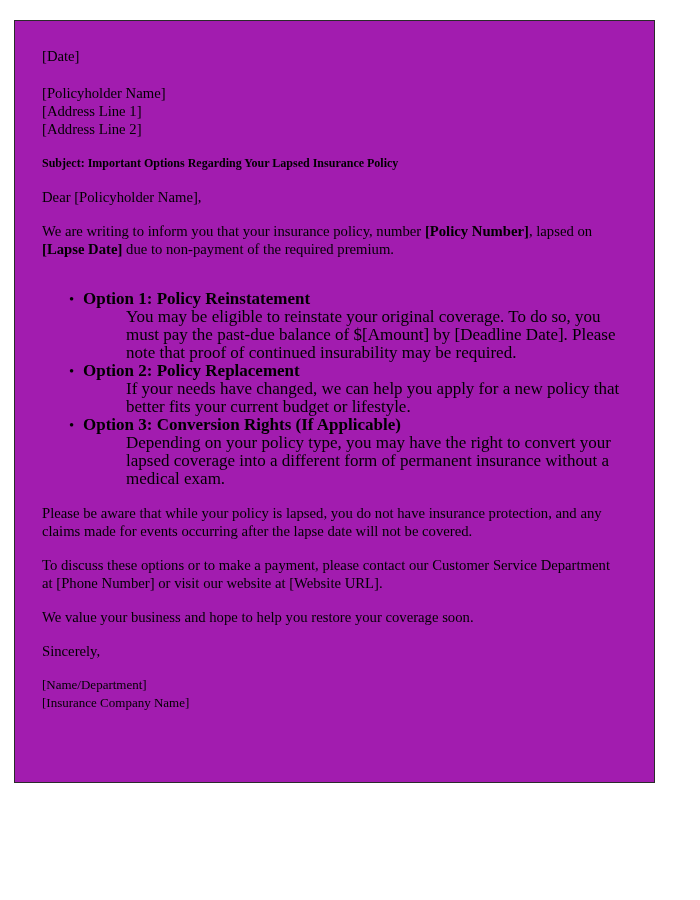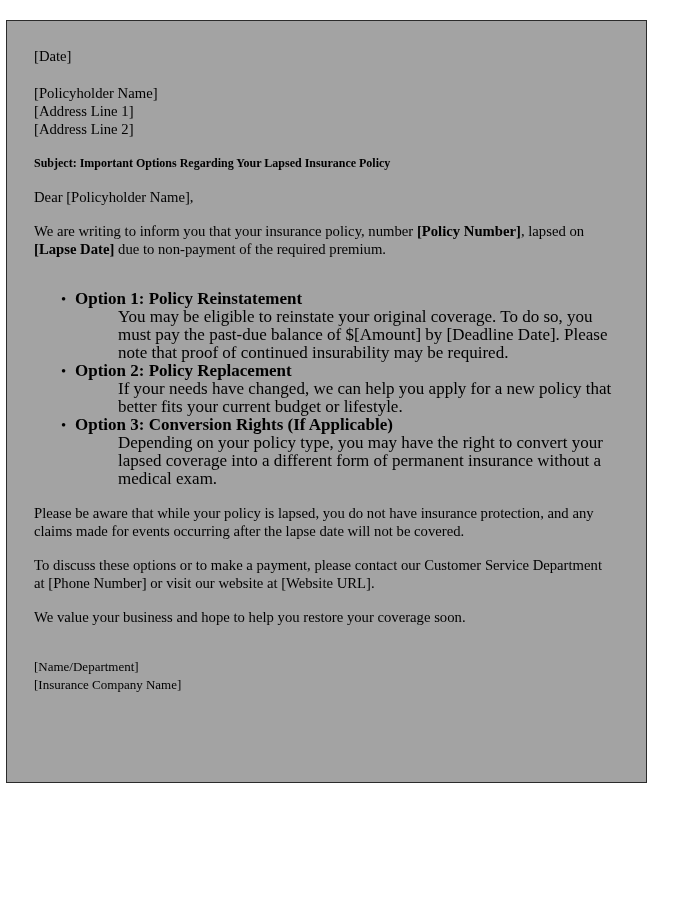--- a/index.html
+++ b/index.html
@@ -9,27 +9,27 @@
   }
   body {
     width: 700px;
     height: 900px;
     font-family: "Liberation Serif", "DejaVu Serif", serif;
     color: #000000;
     overflow: hidden;
   }
   .page {
     position: absolute;
-    left: 6px;
+    left: 14px;
     top: 20px;
     width: 641px;
     height: 763px;
     border: 1px solid #2b2b2b;
     box-sizing: border-box;
-    background: #a3a3a3;
+    background: #a21caf;
   }
   .page-inner {
     padding: 26px 30px 0 27px;
   }
   .block {
     font-size: 14.7px;
     line-height: 18px;
     margin: 0;
   }
   .gap-lg { height: 19px; }
@@ -133,20 +133,21 @@
     <div class="gap-md"></div>
 
     <p class="block">To discuss these options or to make a payment, please contact our Customer Service Department at [Phone Number] or visit our website at [Website URL].</p>
 
     <div class="gap-md"></div>
 
     <p class="block">We value your business and hope to help you restore your coverage soon.</p>
 
     <div class="gap-md"></div>
 
+    <p class="block">Sincerely,</p>
 
     <div class="gap-md"></div>
 
     <div>
       <div class="sig-line">[Name/Department]</div>
       <div class="sig-line">[Insurance Company Name]</div>
     </div>
 
   </div>
 </div>

